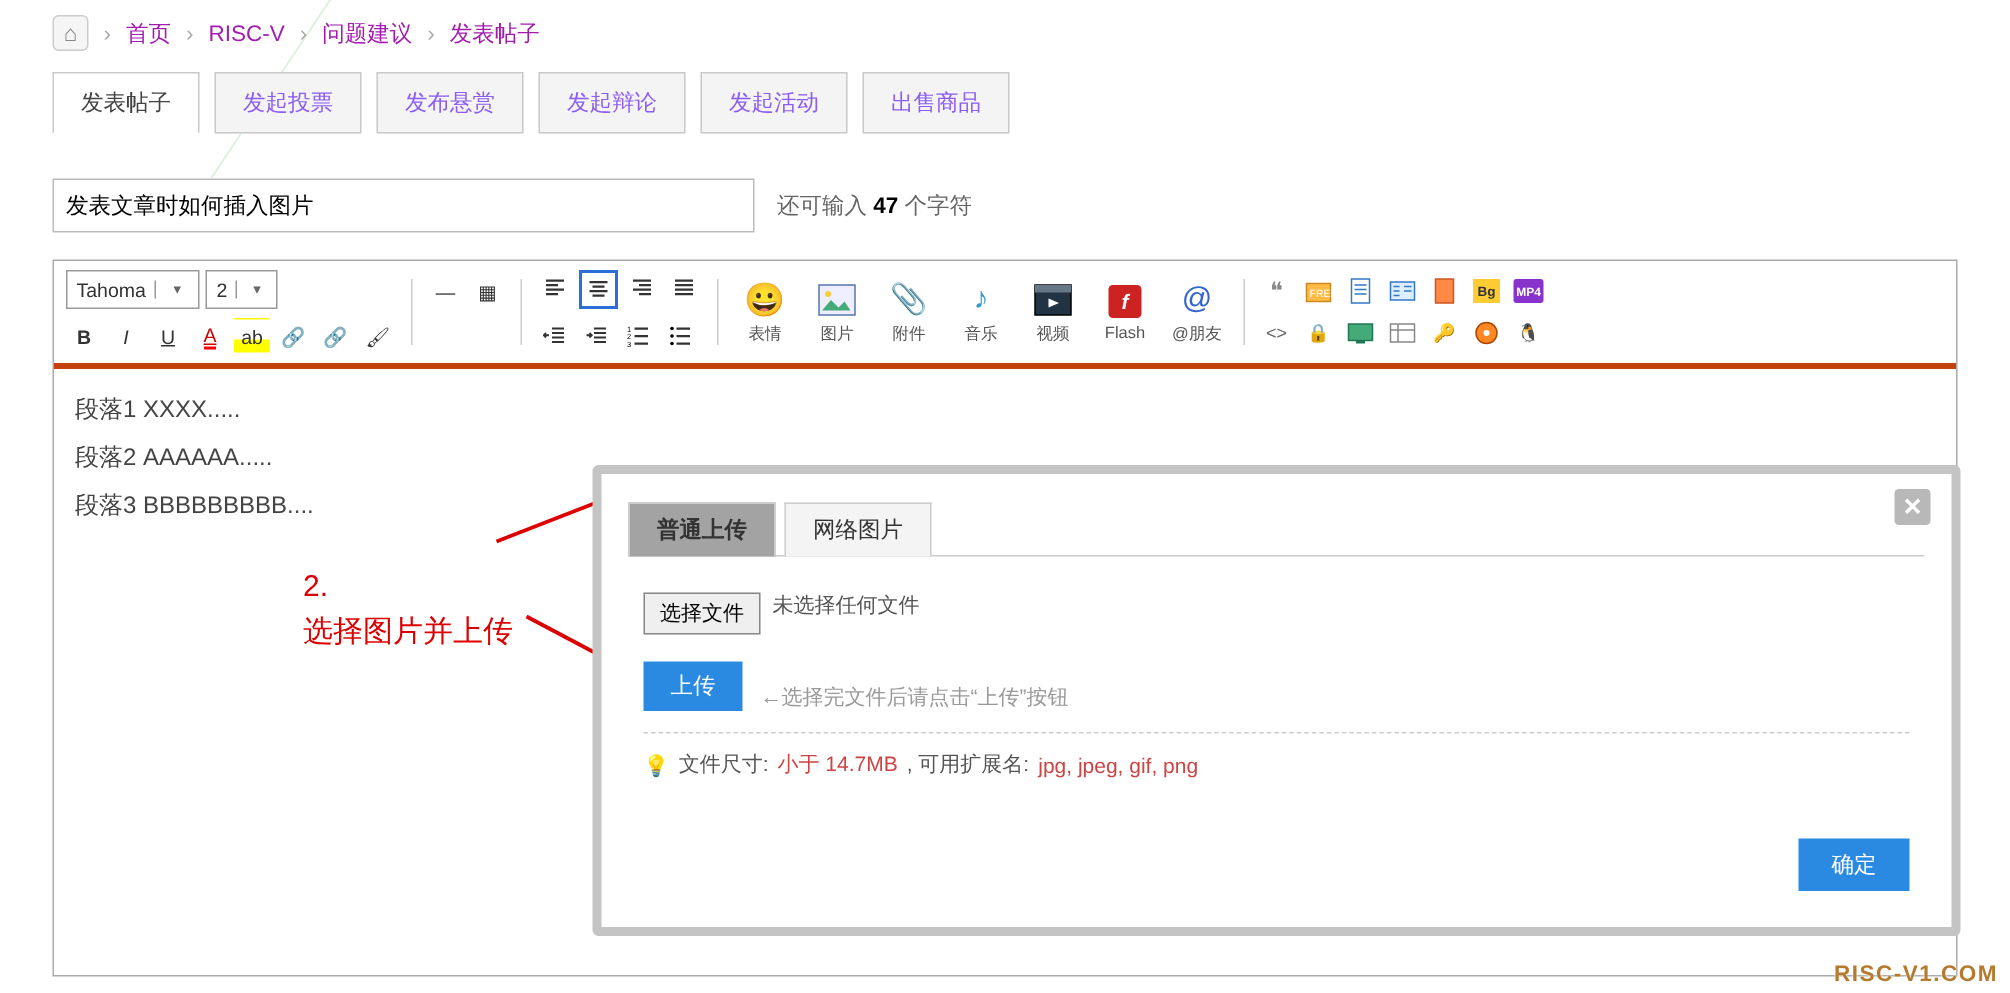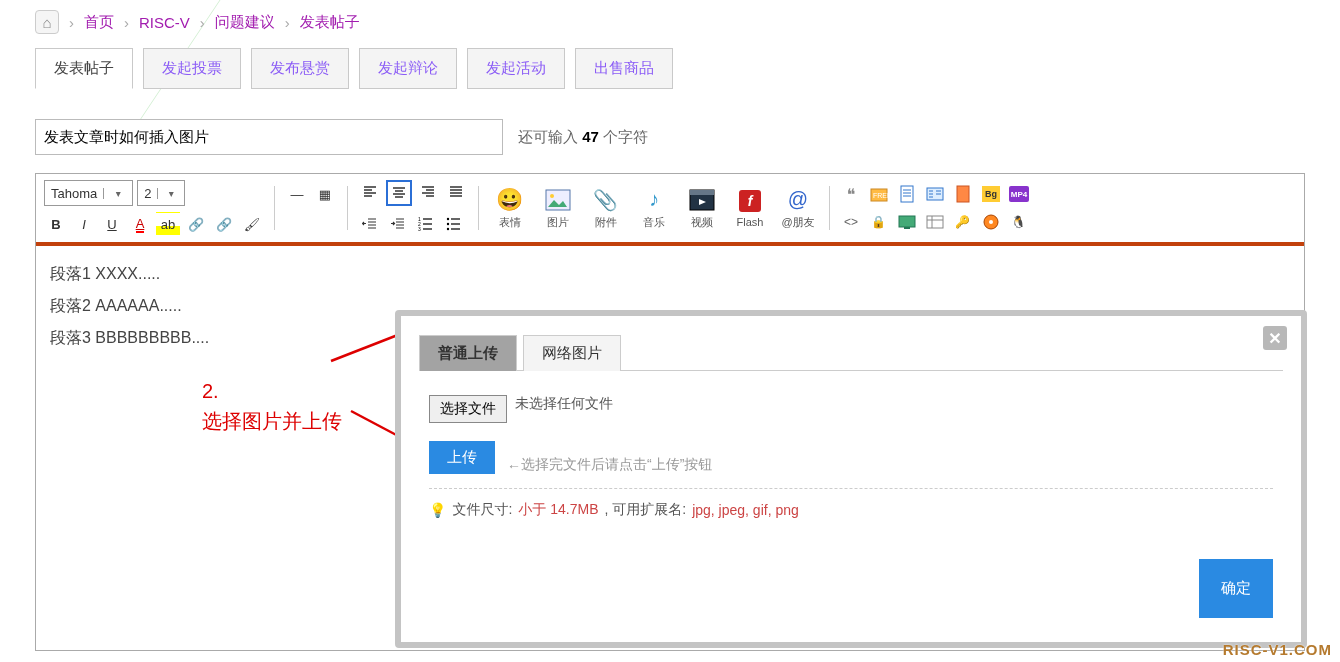--- a/index.html
+++ b/index.html
@@ -45,21 +45,21 @@
 .file-btn{border:1px solid #888;background:#efefef;padding:4px 10px;font-size:14px;cursor:pointer}
 .file-status{color:#555}
 .upload-row{display:flex;align-items:flex-end;gap:12px;margin-bottom:14px}
 .upload-btn{background:#2a8ae2;color:#fff;border:none;padding:7px 18px;font-size:15px;cursor:pointer}
 .upload-hint{color:#999}
 .dashed{border-top:1px dashed #ccc;margin-bottom:12px}
 .size-row{color:#555;display:flex;align-items:center;gap:6px}
 .size-row .bulb{color:#e8b400}
 .size-row .red{color:#c44}
 .ok-row{display:flex;justify-content:flex-end;margin-top:40px}
-.ok-btn{background:#2a8ae2;color:#fff;border:none;padding:20px 22px;font-size:15px;cursor:pointer}
+.ok-btn{background:#2a8ae2;color:#fff;border:none;padding:8px 22px;font-size:15px;cursor:pointer}
 .watermark{position:absolute;right:8px;bottom:4px;color:#b57a2e;font-weight:bold;font-size:15px;letter-spacing:1px;text-shadow:0 0 2px #fff}
 .arrow{position:absolute;pointer-events:none}
 .bg-lines{position:absolute;inset:0;pointer-events:none;opacity:.3}
 </style>
 </head>
 <body>
 
 <svg class="bg-lines">
   <line x1="220" y1="0" x2="140" y2="120" stroke="#7c7" stroke-width="1"></line>
   <line x1="1080" y1="0" x2="1180" y2="90" stroke="#7c7" stroke-width="1"></line>

